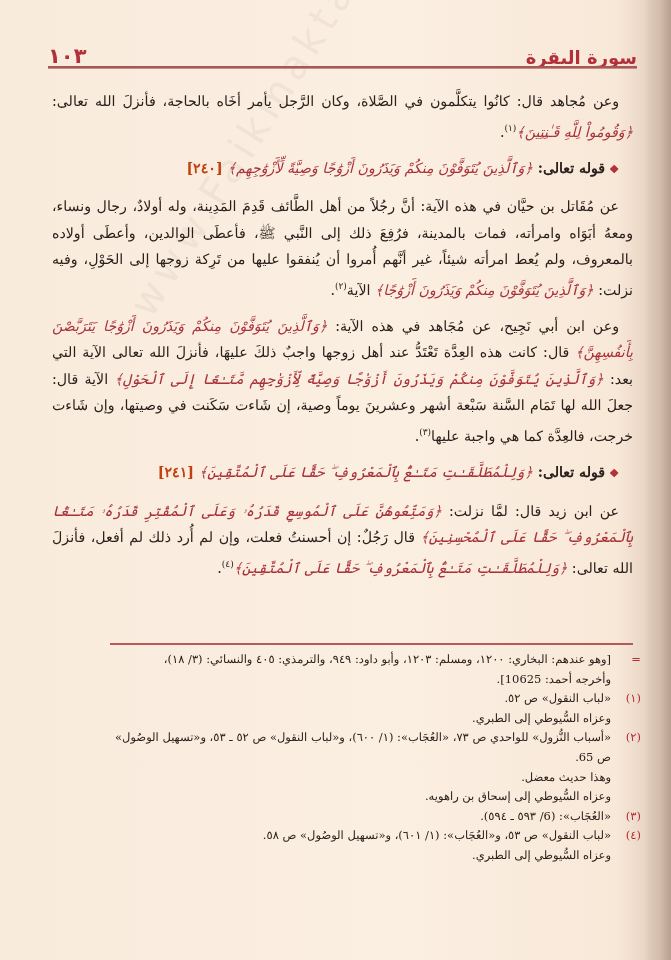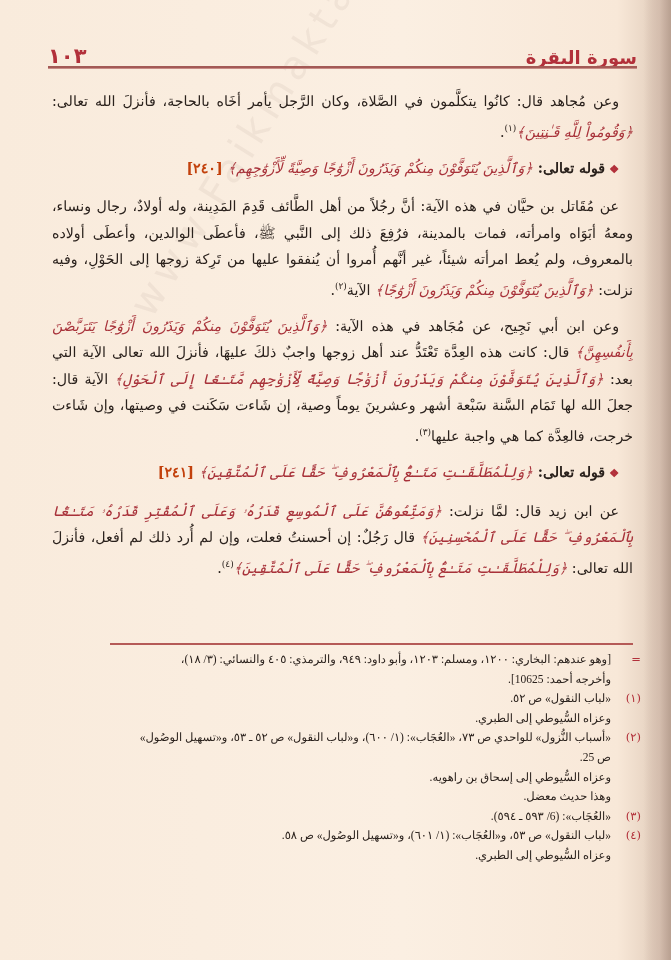--- a/index.html
+++ b/index.html
@@ -39,21 +39,21 @@
   .sup { font-size: 9px; vertical-align: super; }
   .fn-rule {
     position: absolute; left: 110px; right: 38px; top: 643px; height: 1.5px; background: #b55a57;
   }
   .footnotes {
     position: absolute; left: 52px; right: 30px; top: 650px;
     direction: rtl; font-size: 11.5px; line-height: 19.6px; color: #2a211c;
   }
   .fn { display: flex; flex-direction: row; }
   .fn .marker { width: 30px; flex: 0 0 30px; color: #b2303a; text-align: right; }
-  .fn .text { flex: 1; font-family: Liberation Serif, serif; }
+  .fn .text { flex: 1; }
   .fn .text div { margin: 0; }
   .watermark {
     position: absolute; left: 120px; top: 300px; width: 500px; height: 40px;
     transform: rotate(-58deg); transform-origin: left top;
     color: rgba(170,150,140,0.12); font-size: 40px; font-family: "DejaVu Sans", sans-serif; letter-spacing: 6px;
     pointer-events: none; white-space: nowrap;
   }
 </style>
 </head>
 <body>
@@ -108,23 +108,23 @@
     <span class="marker">(١)</span>
     <div class="text">
       <div>«لباب النقول» ص ٥٢.</div>
       <div>وعزاه السُّيوطي إلى الطبري.</div>
     </div>
   </div>
   <div class="fn">
     <span class="marker">(٢)</span>
     <div class="text">
       <div>«أسباب النُّزول» للواحدي ص ٧٣، «العُجَاب»: (١/ ٦٠٠)، و«لباب النقول» ص ٥٢ ـ ٥٣، و«تسهيل الوصُول»</div>
-      <div>ص 25.</div>
+      <div>ص 65.</div>
+      <div>وهذا حديث معضل.</div>
       <div>وعزاه السُّيوطي إلى إسحاق بن راهويه.</div>
-      <div>وهذا حديث معضل.</div>
     </div>
   </div>
   <div class="fn">
     <span class="marker">(٣)</span>
     <div class="text">
       <div>«العُجَاب»: (6/ ٥٩٣ ـ ٥٩٤).</div>
     </div>
   </div>
   <div class="fn">
     <span class="marker">(٤)</span>

